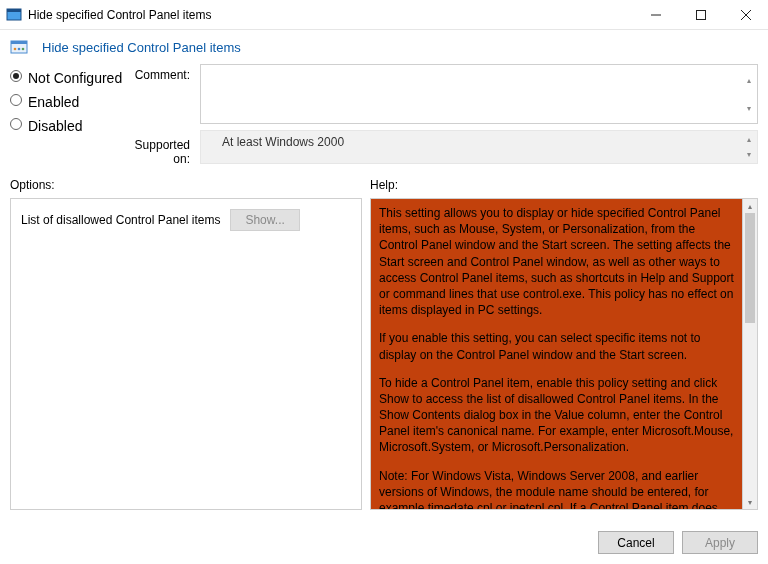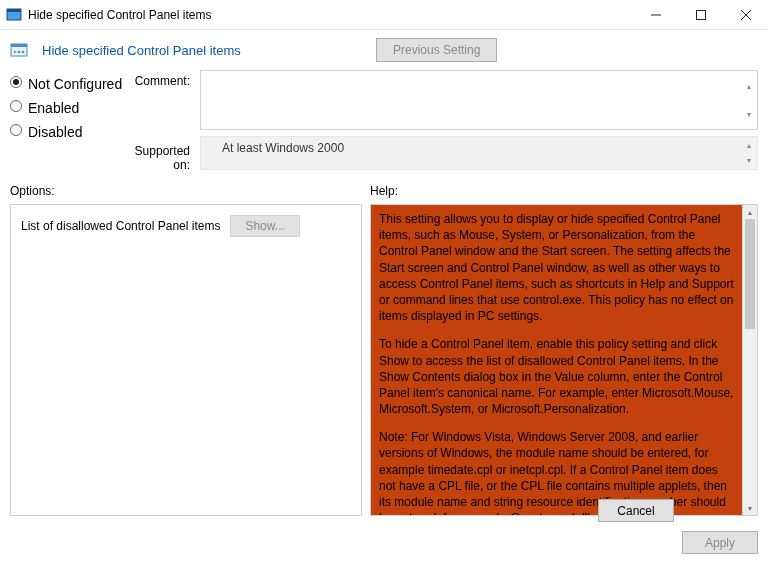--- a/index.html
+++ b/index.html
@@ -180,21 +180,21 @@
     display: flex; gap: 8px;
     padding: 6px 0;
   }
   .fbtn {
     height: 23px; width: 76px;
     border: 1px solid #adadad;
     background: #e1e1e1;
     font-size: 12px;
     display: inline-flex; align-items: center; justify-content: center;
   }
-  .fbtn.disabled { color: #8a8a8a; margin-top: 32px; }
+  .fbtn.disabled { color: #8a8a8a; }
   svg.app-icon rect { }
 </style>
 </head>
 <body>
 
 <div class="titlebar">
   <span class="ticon">
     <svg class="app-icon" width="16" height="16" viewBox="0 0 16 16">
       <rect x="1" y="2" width="14" height="11" fill="#4aa0e8" stroke="#1a4e86"></rect>
       <rect x="1" y="2" width="14" height="3" fill="#1a4e86"></rect>
@@ -226,21 +226,20 @@
     <svg width="18" height="18" viewBox="0 0 18 18">
       <rect x="1" y="3" width="16" height="12" fill="#e8f1fb" stroke="#4b8bd0"></rect>
       <rect x="1" y="3" width="16" height="3" fill="#4b8bd0"></rect>
       <circle cx="5" cy="11" r="1.3" fill="#e08a2c"></circle>
       <circle cx="9" cy="11" r="1.3" fill="#4b8bd0"></circle>
       <circle cx="13" cy="11" r="1.3" fill="#5aa05a"></circle>
     </svg>
   </span>
   <span class="htitle">Hide specified Control Panel items</span>
   <div class="navbtns">
-    <div class="navbtn disabled">Previous Setting</div>
   </div>
 </div>
 
 <div class="config-area">
   <div class="radios">
     <div class="radio-row selected">
       <span class="dot"></span>
       <span>Not Configured</span>
     </div>
     <div class="radio-row">
@@ -284,20 +283,21 @@
 <div class="panes">
   <div class="options-pane">
     <div class="opt-row">
       <span class="opt-lbl">List of disallowed Control Panel items</span>
       <span class="showbtn">Show...</span>
     </div>
   </div>
   <div class="help-wrap">
     <div class="help-pane">
       <p>This setting allows you to display or hide specified Control Panel items, such as Mouse, System, or Personalization, from the Control Panel window and the Start screen. The setting affects the Start screen and Control Panel window, as well as other ways to access Control Panel items, such as shortcuts in Help and Support or command lines that use control.exe. This policy has no effect on items displayed in PC settings.</p>
+      <p>If you enable this setting, you can select specific items not to display on the Control Panel window and the Start screen.</p>
       <p>To hide a Control Panel item, enable this policy setting and click Show to access the list of disallowed Control Panel items. In the Show Contents dialog box in the Value column, enter the Control Panel item's canonical name. For example, enter Microsoft.Mouse, Microsoft.System, or Microsoft.Personalization.</p>
       <p>Note: For Windows Vista, Windows Server 2008, and earlier versions of Windows, the module name should be entered, for example timedate.cpl or inetcpl.cpl. If a Control Panel item does not have a CPL file, or the CPL file contains multiple applets, then its module name and string resource identification number should be entered, for example @systemcpl.dll,-1 for System, or @themecpl.dll,-1 for Personalization. A</p>
     </div>
     <div class="vscroll">
       <div class="arr up">▴</div>
       <div class="thumb"></div>
       <div class="arr dn">▾</div>
     </div>
   </div>
 </div>

